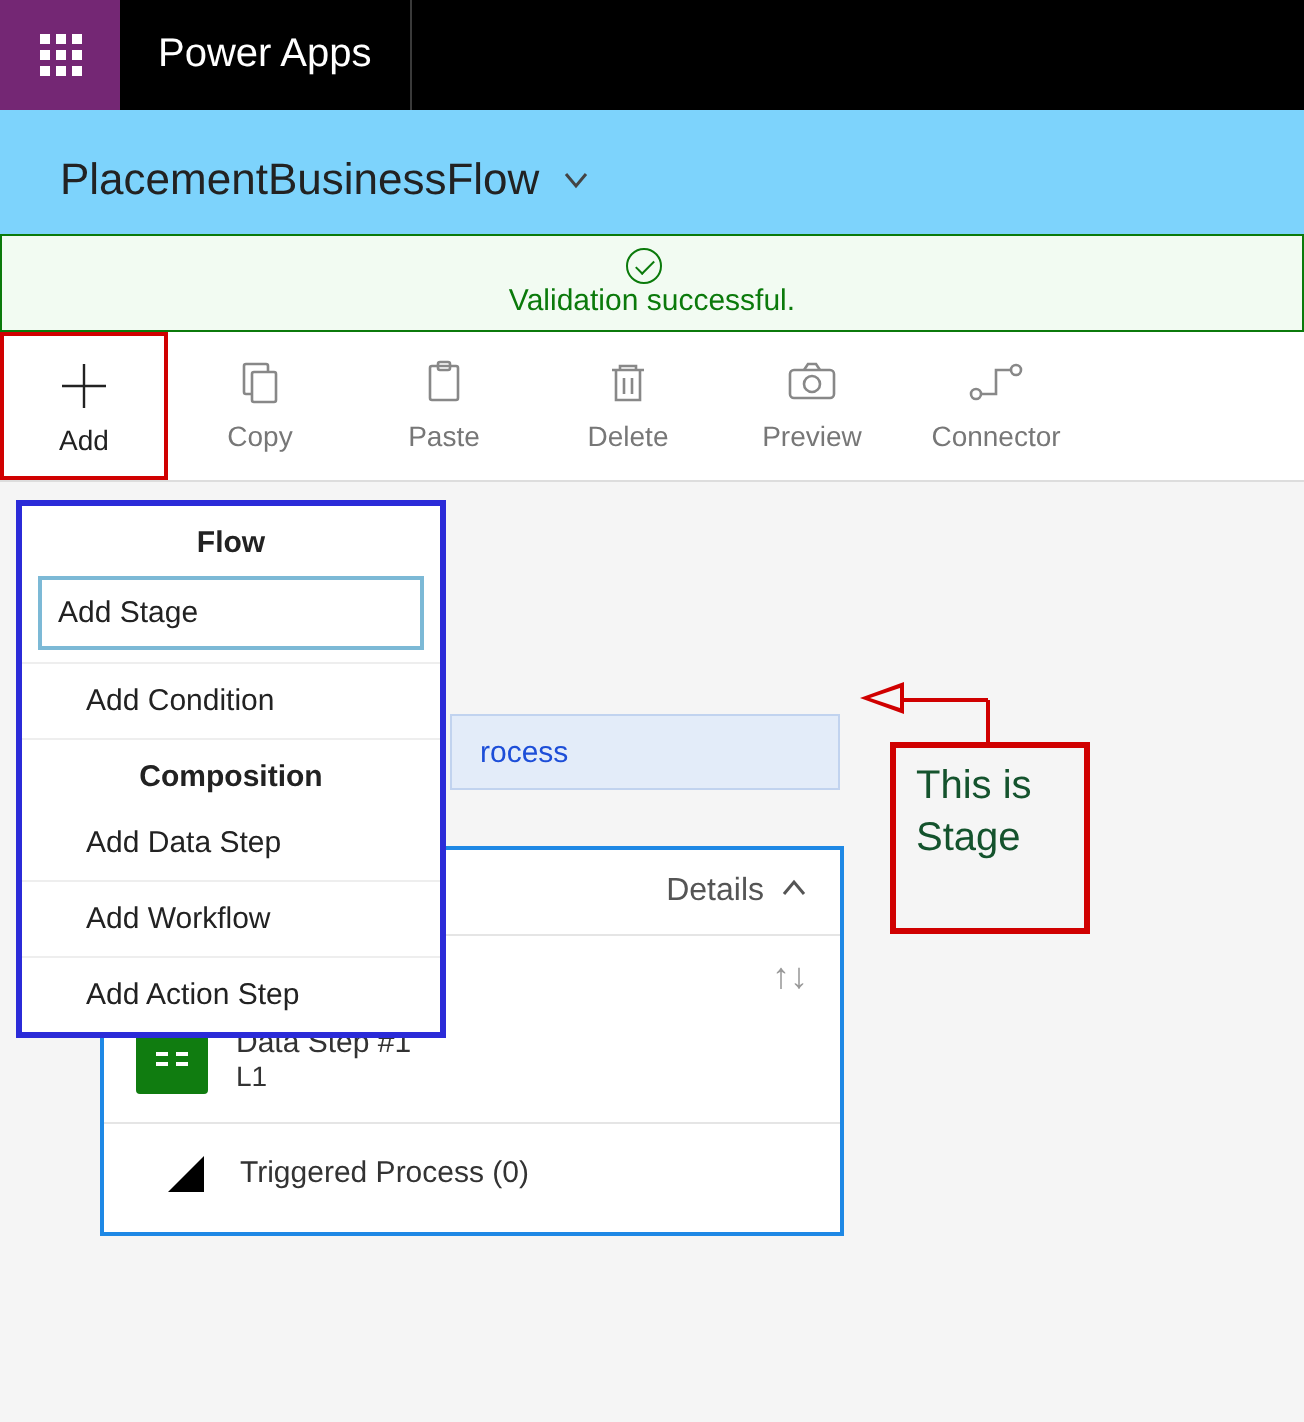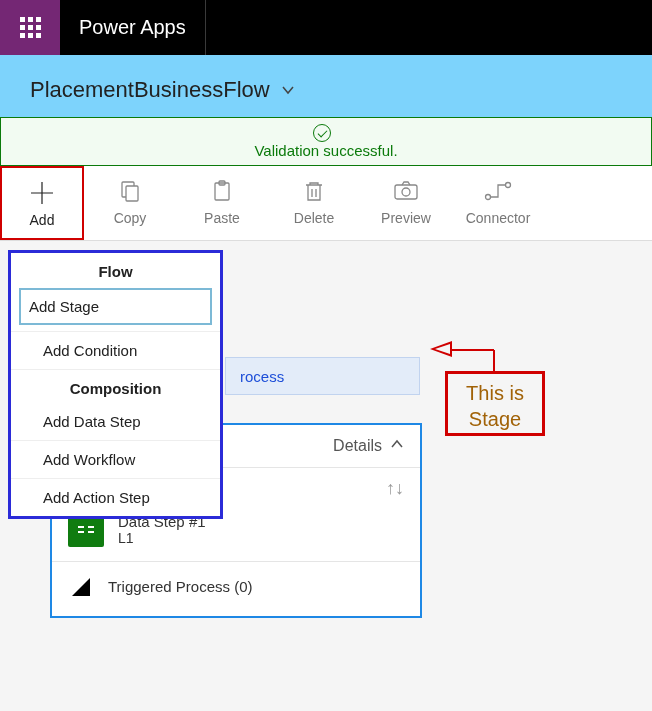--- a/index.html
+++ b/index.html
@@ -40,25 +40,25 @@
   .details-card { position: absolute; left: 50px; top: 182px; width: 372px; background: #fff; border: 2px solid #1e88e5; }
   .details-head { display: flex; justify-content: flex-end; align-items: flex-start; padding: 12px 16px; border-bottom: 1px solid #e5e5e5; color: #555; font-size: 16px; }
   .details-head .chev2 { margin-left: 8px; }
   .sort-row { display: flex; justify-content: flex-end; padding: 10px 16px 4px 16px; color: #999; font-size: 18px; }
   .step-row { display: flex; align-items: center; padding: 8px 16px 14px 16px; border-bottom: 1px solid #e5e5e5; }
   .step-icon { width: 36px; height: 36px; background: #107c10; border-radius: 2px; margin-right: 14px; display:flex; align-items:center; justify-content:center; }
   .step-icon span { display:grid; grid-template-columns:repeat(2,6px); grid-template-rows:repeat(2,2px); gap:3px 4px; }
   .step-icon span i { background:#fff; }
   .step-row .lines .t1 { font-size: 15px; color: #333; }
   .step-row .lines .t2 { font-size: 14px; color: #333; }
-  .trigger-row { display: flex; align-items: center; padding: 14px 16px 20px 20px; }
+  .trigger-row { display: flex; align-items: center; padding: 14px 16px 20px 32px; }
   .tri-wrap { width: 20px; height: 20px; position: relative; margin-right: 16px; }
   .tri-wrap::before { content: ""; position: absolute; left: 0; bottom: 0; border-style: solid; border-width: 0 0 18px 18px; border-color: transparent transparent #000 transparent; }
   .trigger-row .lbl { font-size: 15px; color: #333; }
-  .anno-box { position: absolute; left: 445px; top: 130px; width: 100px; height: 65px; border: 3px solid #d00000; color: #a16207; font-size: 20px; padding: 6px 10px; line-height: 1.3; text-align: center; }
+  .anno-box { position: absolute; left: 445px; top: 130px; width: 100px; height: 96px; border: 3px solid #d00000; color: #14532d; font-size: 20px; padding: 6px 10px; line-height: 1.3; }
   .anno-line { position: absolute; left: 493px; top: 109px; width: 2px; height: 23px; background: #d00000; }
   .anno-hline { position: absolute; left: 451px; top: 108px; width: 43px; height: 2px; background: #d00000; }
   .anno-head { position: absolute; left: 430px; top: 100px; width: 0; height: 0; border-top: 8px solid transparent; border-bottom: 8px solid transparent; border-right: 22px solid #d00000; }
   .anno-head::after { content:""; position:absolute; left:5px; top:-5px; border-top:5px solid transparent; border-bottom:5px solid transparent; border-right:15px solid #f5f5f5; }
 
   svg { display: block; }
 </style>
 </head>
 <body>
 

